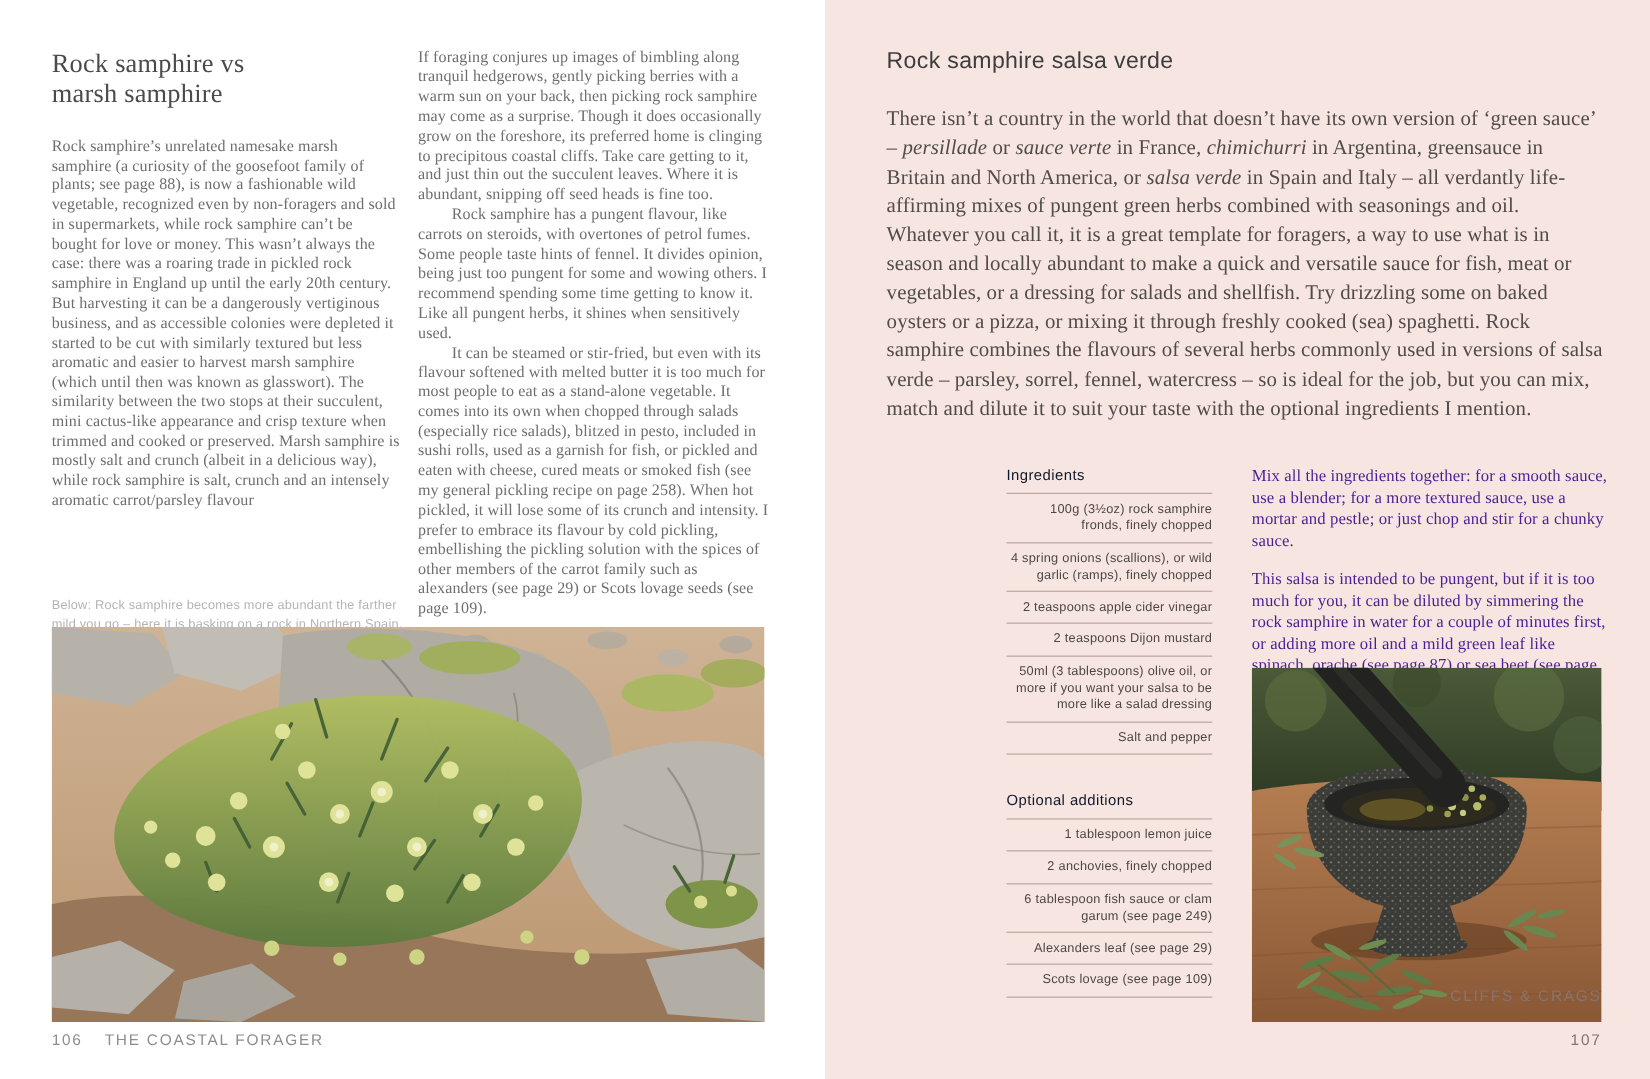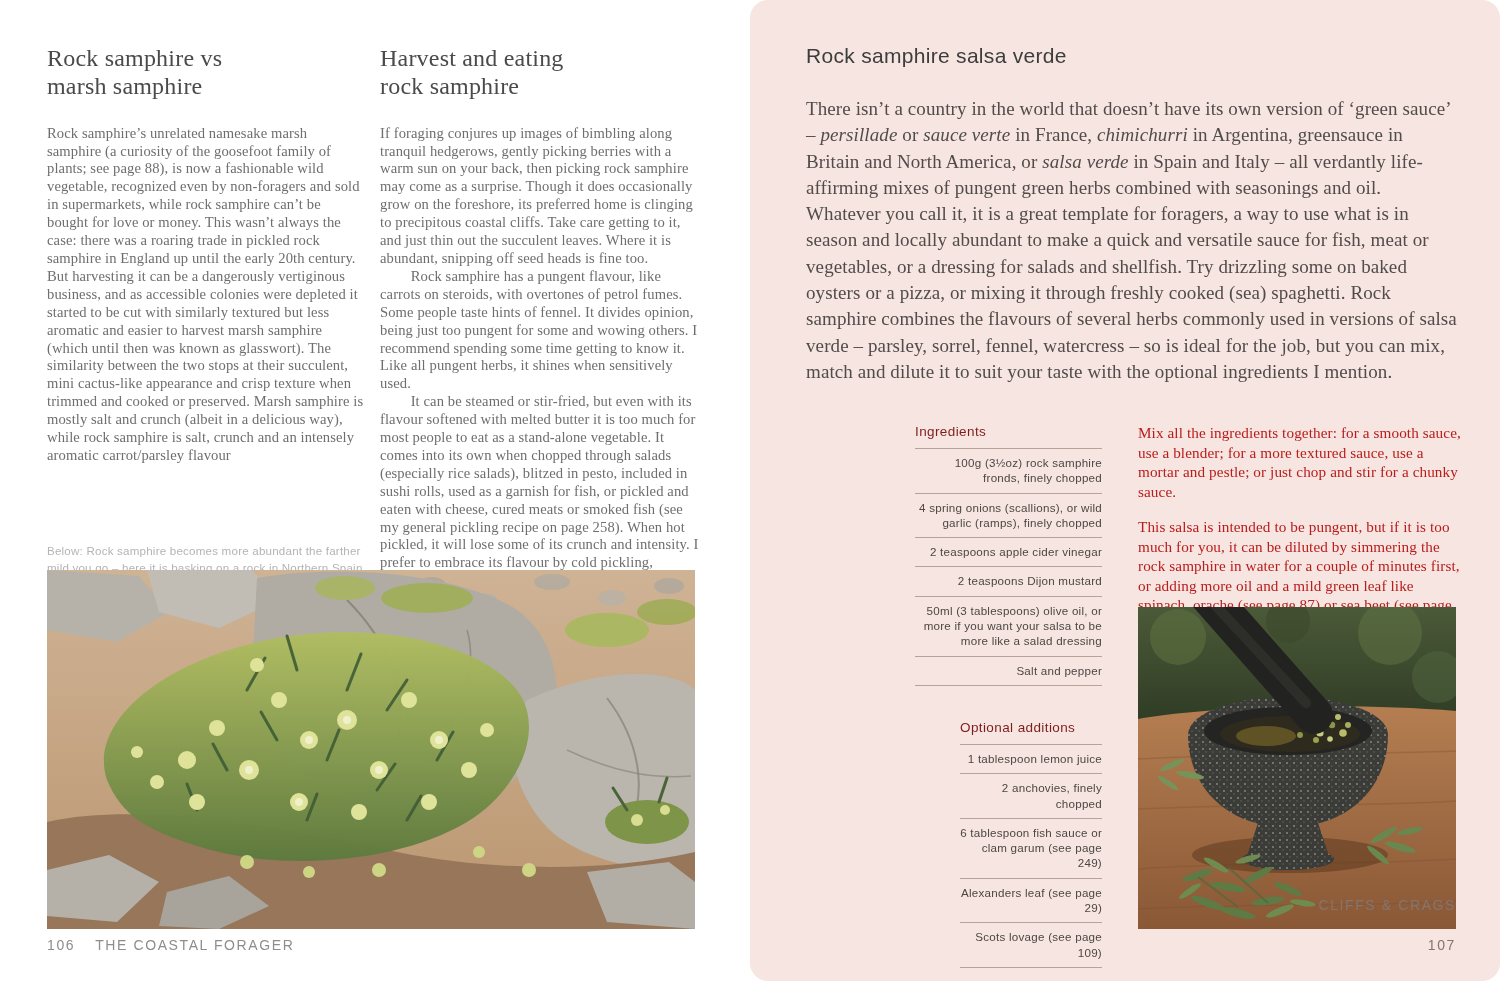--- a/index.html
+++ b/index.html
@@ -3,21 +3,21 @@
 <meta charset="utf-8">
 <style>
   * { margin:0; padding:0; box-sizing:border-box; }
   html,body { background:#e9e9e9; }
   .spread {
     position:relative; width:1500px; height:981px; margin:0 auto;
     background:#ffffff; overflow:hidden;
     font-family:"Liberation Serif", serif;
   }
   .left-page { position:absolute; left:0; top:0; width:750px; height:981px; background:#ffffff; }
-  .right-page { position:absolute; left:750px; top:0; width:750px; height:981px; background:#f6e5e0;border-radius:18px; }
+  .right-page { position:absolute; left:750px; top:0; width:750px; height:981px; background:#f6e5e0; }
 
   
   .col { position:absolute; top:44px; }
   .col1 { left:47px; width:318px; }
   .col2 { left:380px; width:320px; }
   .section-heading {
     font-family:"Liberation Serif", serif;
     font-weight:400; font-size:24px; line-height:1.18; color:#4a4a4a;
     white-space:pre-line; margin-bottom:24px; letter-spacing:0.2px;
   }
@@ -49,48 +49,46 @@
     font-weight:400; font-size:21px; color:#3d3d3d; letter-spacing:0.3px;
   }
   .intro {
     position:absolute; left:56px; top:96px; width:654px;
     font-size:19px; line-height:26.3px; color:#514c4a; letter-spacing:0.1px;
   }
   .intro span { }
   .ing-col { position:absolute; left:165px; top:424px; width:187px;
     font-family:"Liberation Sans", sans-serif; }
   .ing-heading {
-    font-size:13.5px; color:#7f1d1d; letter-spacing:0.4px;
+    font-size:13.5px; color:#0f172a; letter-spacing:0.4px;
     padding-bottom:9px; border-bottom:1px solid #b5a29b;
   }
   .ing-item {
     font-size:11.6px; line-height:15.3px; color:#4c4744; letter-spacing:0.25px;
     padding:6px 0 7px; border-bottom:1px solid #b5a29b;text-align:right;
   }
-  .optional-block { margin-top:34px;margin-left:45px; }
+  .optional-block { margin-top:34px; }
   .method-col { position:absolute; left:388px; top:423px; width:326px; }
-  .method-para { font-size:15.2px; line-height:19.5px; color:#b91c1c; letter-spacing:0.1px; }
+  .method-para { font-size:15.2px; line-height:19.5px; color:#4c1d95; letter-spacing:0.1px; }
   .method-para + .method-para { margin-top:16px; }
 </style>
 </head>
 <body>
 
 <div class="spread">
 
   <div class="left-page">
 
     <div class="col col1">
       <h2 class="section-heading">Rock samphire vs
 marsh samphire</h2>
       <p class="body-copy">Rock samphire’s unrelated namesake marsh samphire (a curiosity of the goosefoot family of plants; see page 88), is now a fashionable wild vegetable, recognized even by non-foragers and sold in supermarkets, while rock samphire can’t be bought for love or money. This wasn’t always the case: there was a roaring trade in pickled rock samphire in England up until the early 20th century. But harvesting it can be a dangerously vertiginous business, and as accessible colonies were depleted it started to be cut with similarly textured but less aromatic and easier to harvest marsh samphire (which until then was known as glasswort). The similarity between the two stops at their succulent, mini cactus-like appearance and crisp texture when trimmed and cooked or preserved. Marsh samphire is mostly salt and crunch (albeit in a delicious way), while rock samphire is salt, crunch and an intensely aromatic carrot/parsley flavour</p>
     </div>
 
     <div class="col col2">
-      <h2 class="section-heading">Harvest and eating
-rock samphire</h2>
       <div>
           <div class="col2-para">If foraging conjures up images of bimbling along tranquil hedgerows, gently picking berries with a warm sun on your back, then picking rock samphire may come as a surprise. Though it does occasionally grow on the foreshore, its preferred home is clinging to precipitous coastal cliffs. Take care getting to it, and just thin out the succulent leaves. Where it is abundant, snipping off seed heads is fine too.</div>
           <div class="col2-para">Rock samphire has a pungent flavour, like carrots on steroids, with overtones of petrol fumes. Some people taste hints of fennel. It divides opinion, being just too pungent for some and wowing others. I recommend spending some time getting to know it. Like all pungent herbs, it shines when sensitively used.</div>
           <div class="col2-para">It can be steamed or stir-fried, but even with its flavour softened with melted butter it is too much for most people to eat as a stand-alone vegetable. It comes into its own when chopped through salads (especially rice salads), blitzed in pesto, included in sushi rolls, used as a garnish for fish, or pickled and eaten with cheese, cured meats or smoked fish (see my general pickling recipe on page 258). When hot pickled, it will lose some of its crunch and intensity. I prefer to embrace its flavour by cold pickling, embellishing the pickling solution with the spices of other members of the carrot family such as alexanders (see page 29) or Scots lovage seeds (see page 109).</div>
         </div>
     </div>
 
     <p class="caption">Below: Rock samphire becomes more abundant the farther mild you go – here it is basking on a rock in Northern Spain.</p>
 
     <div class="photo-left">

